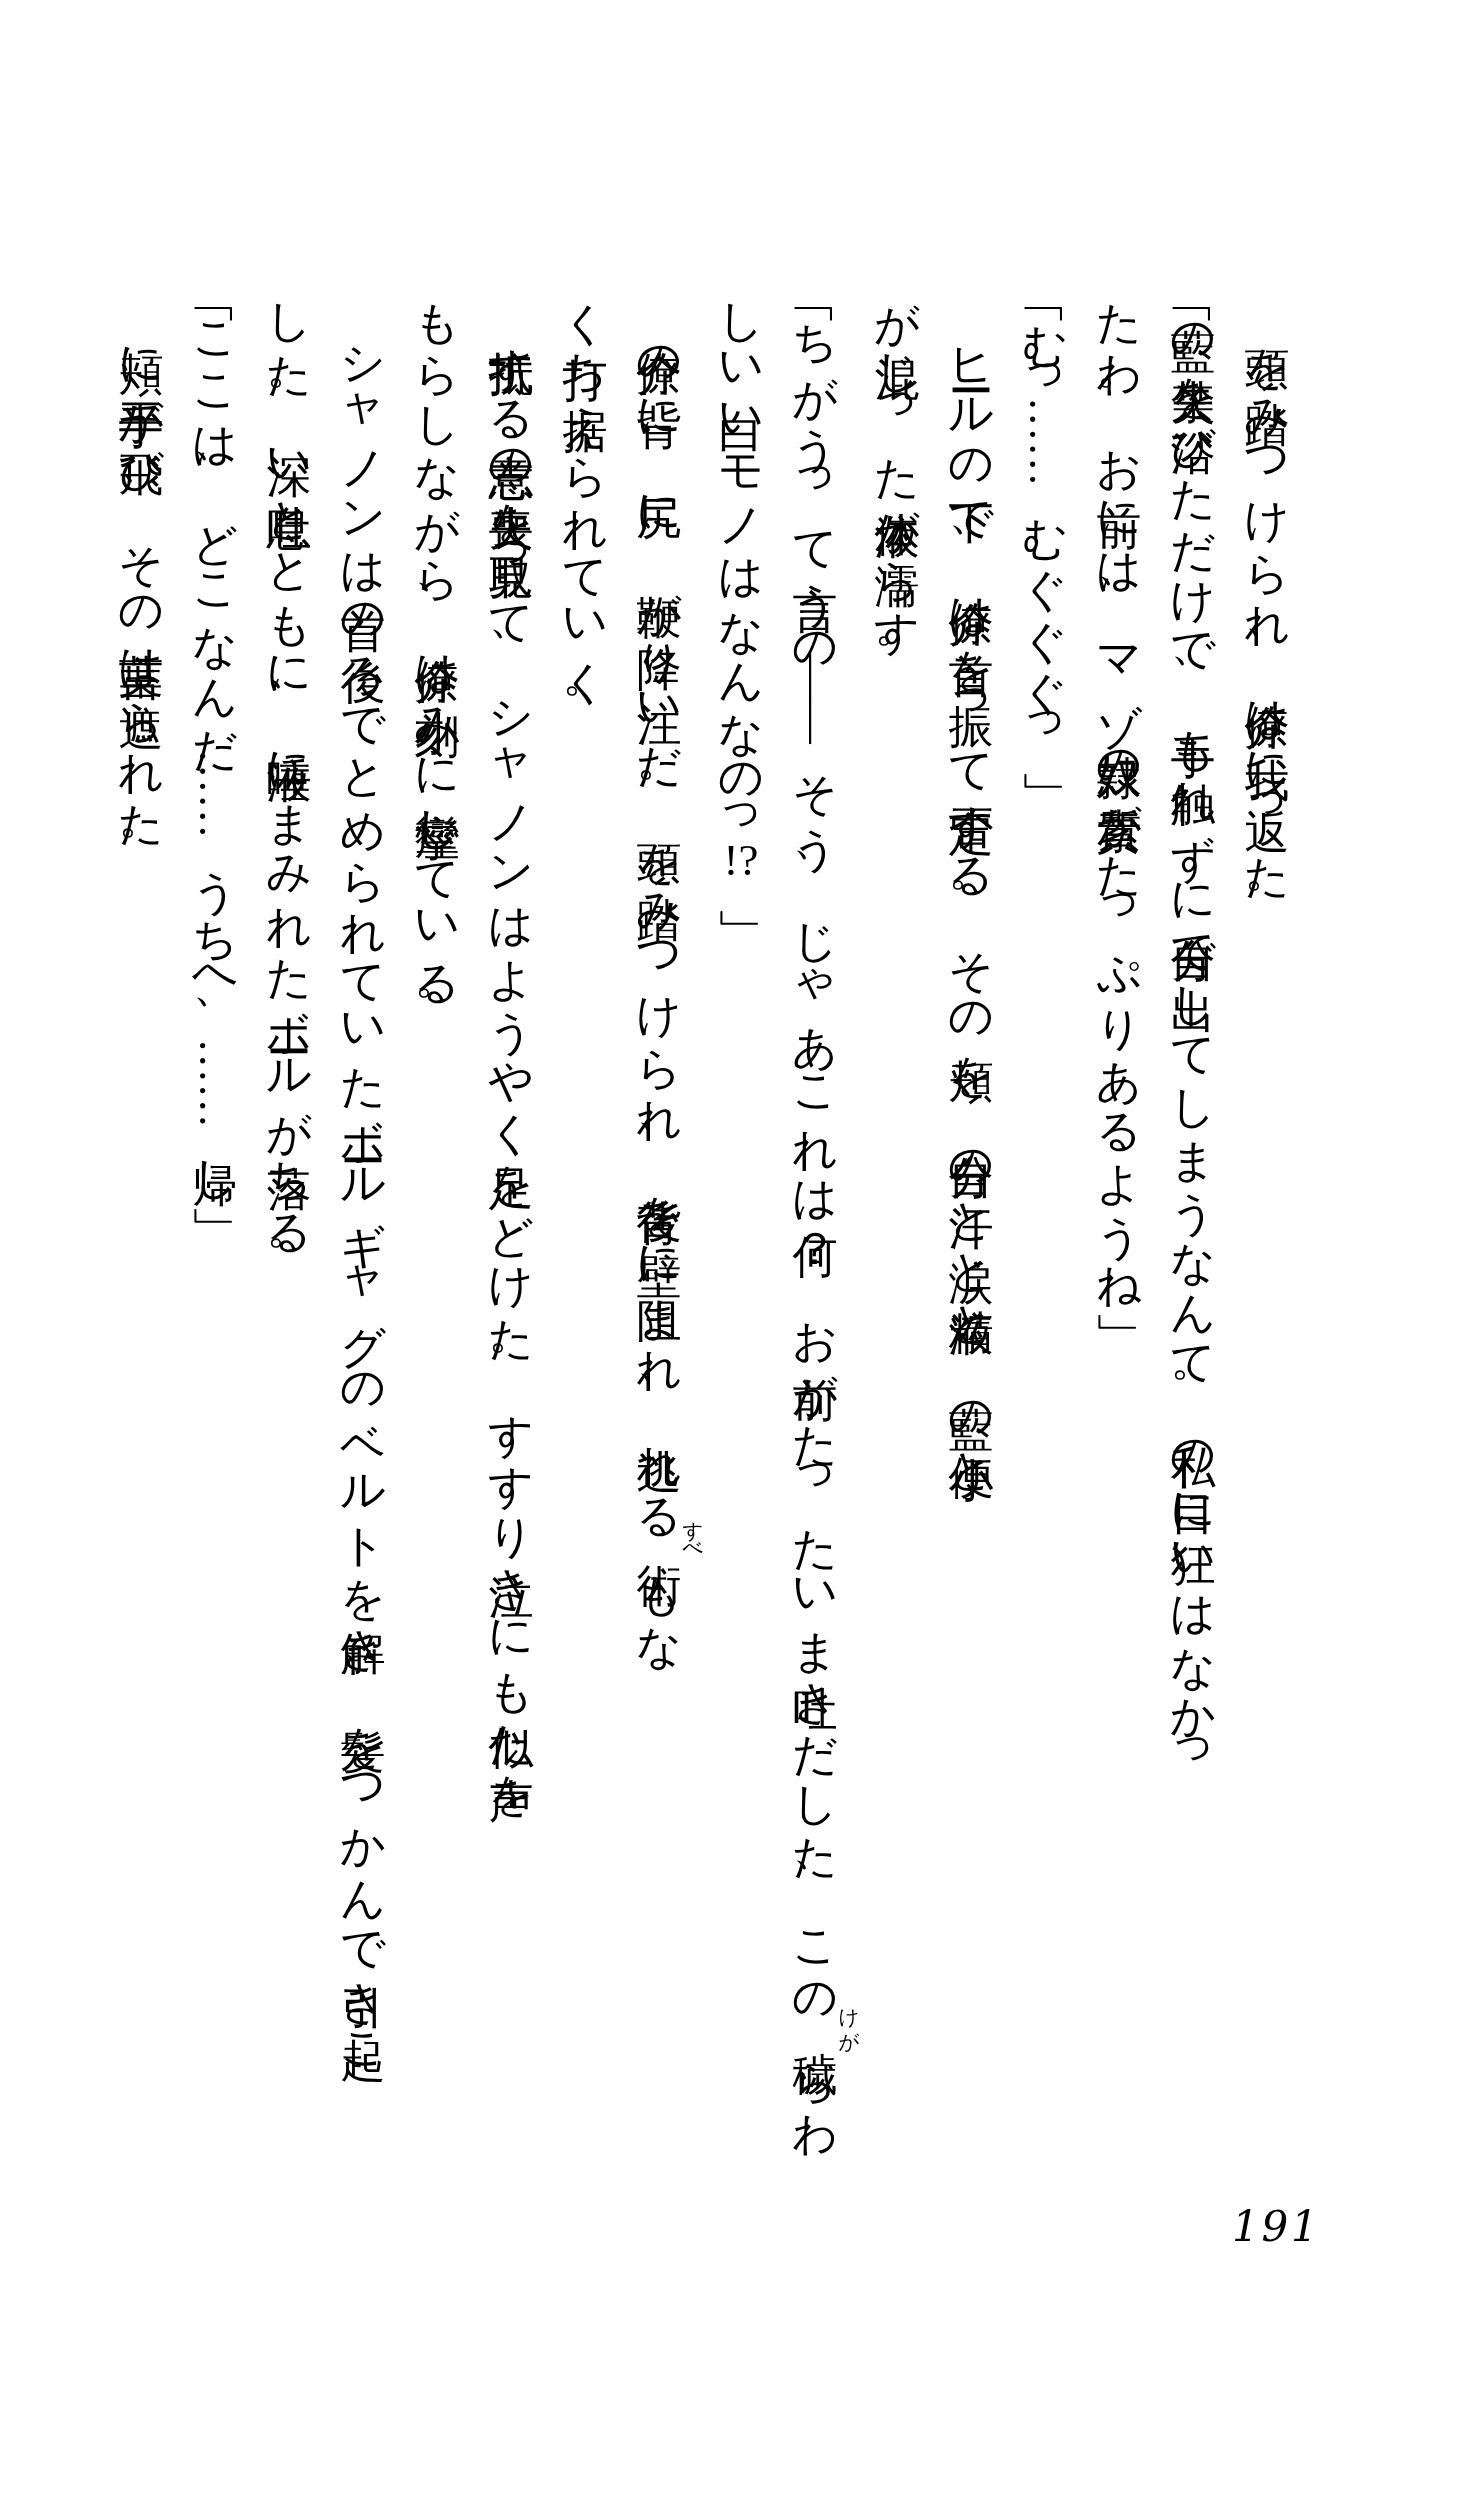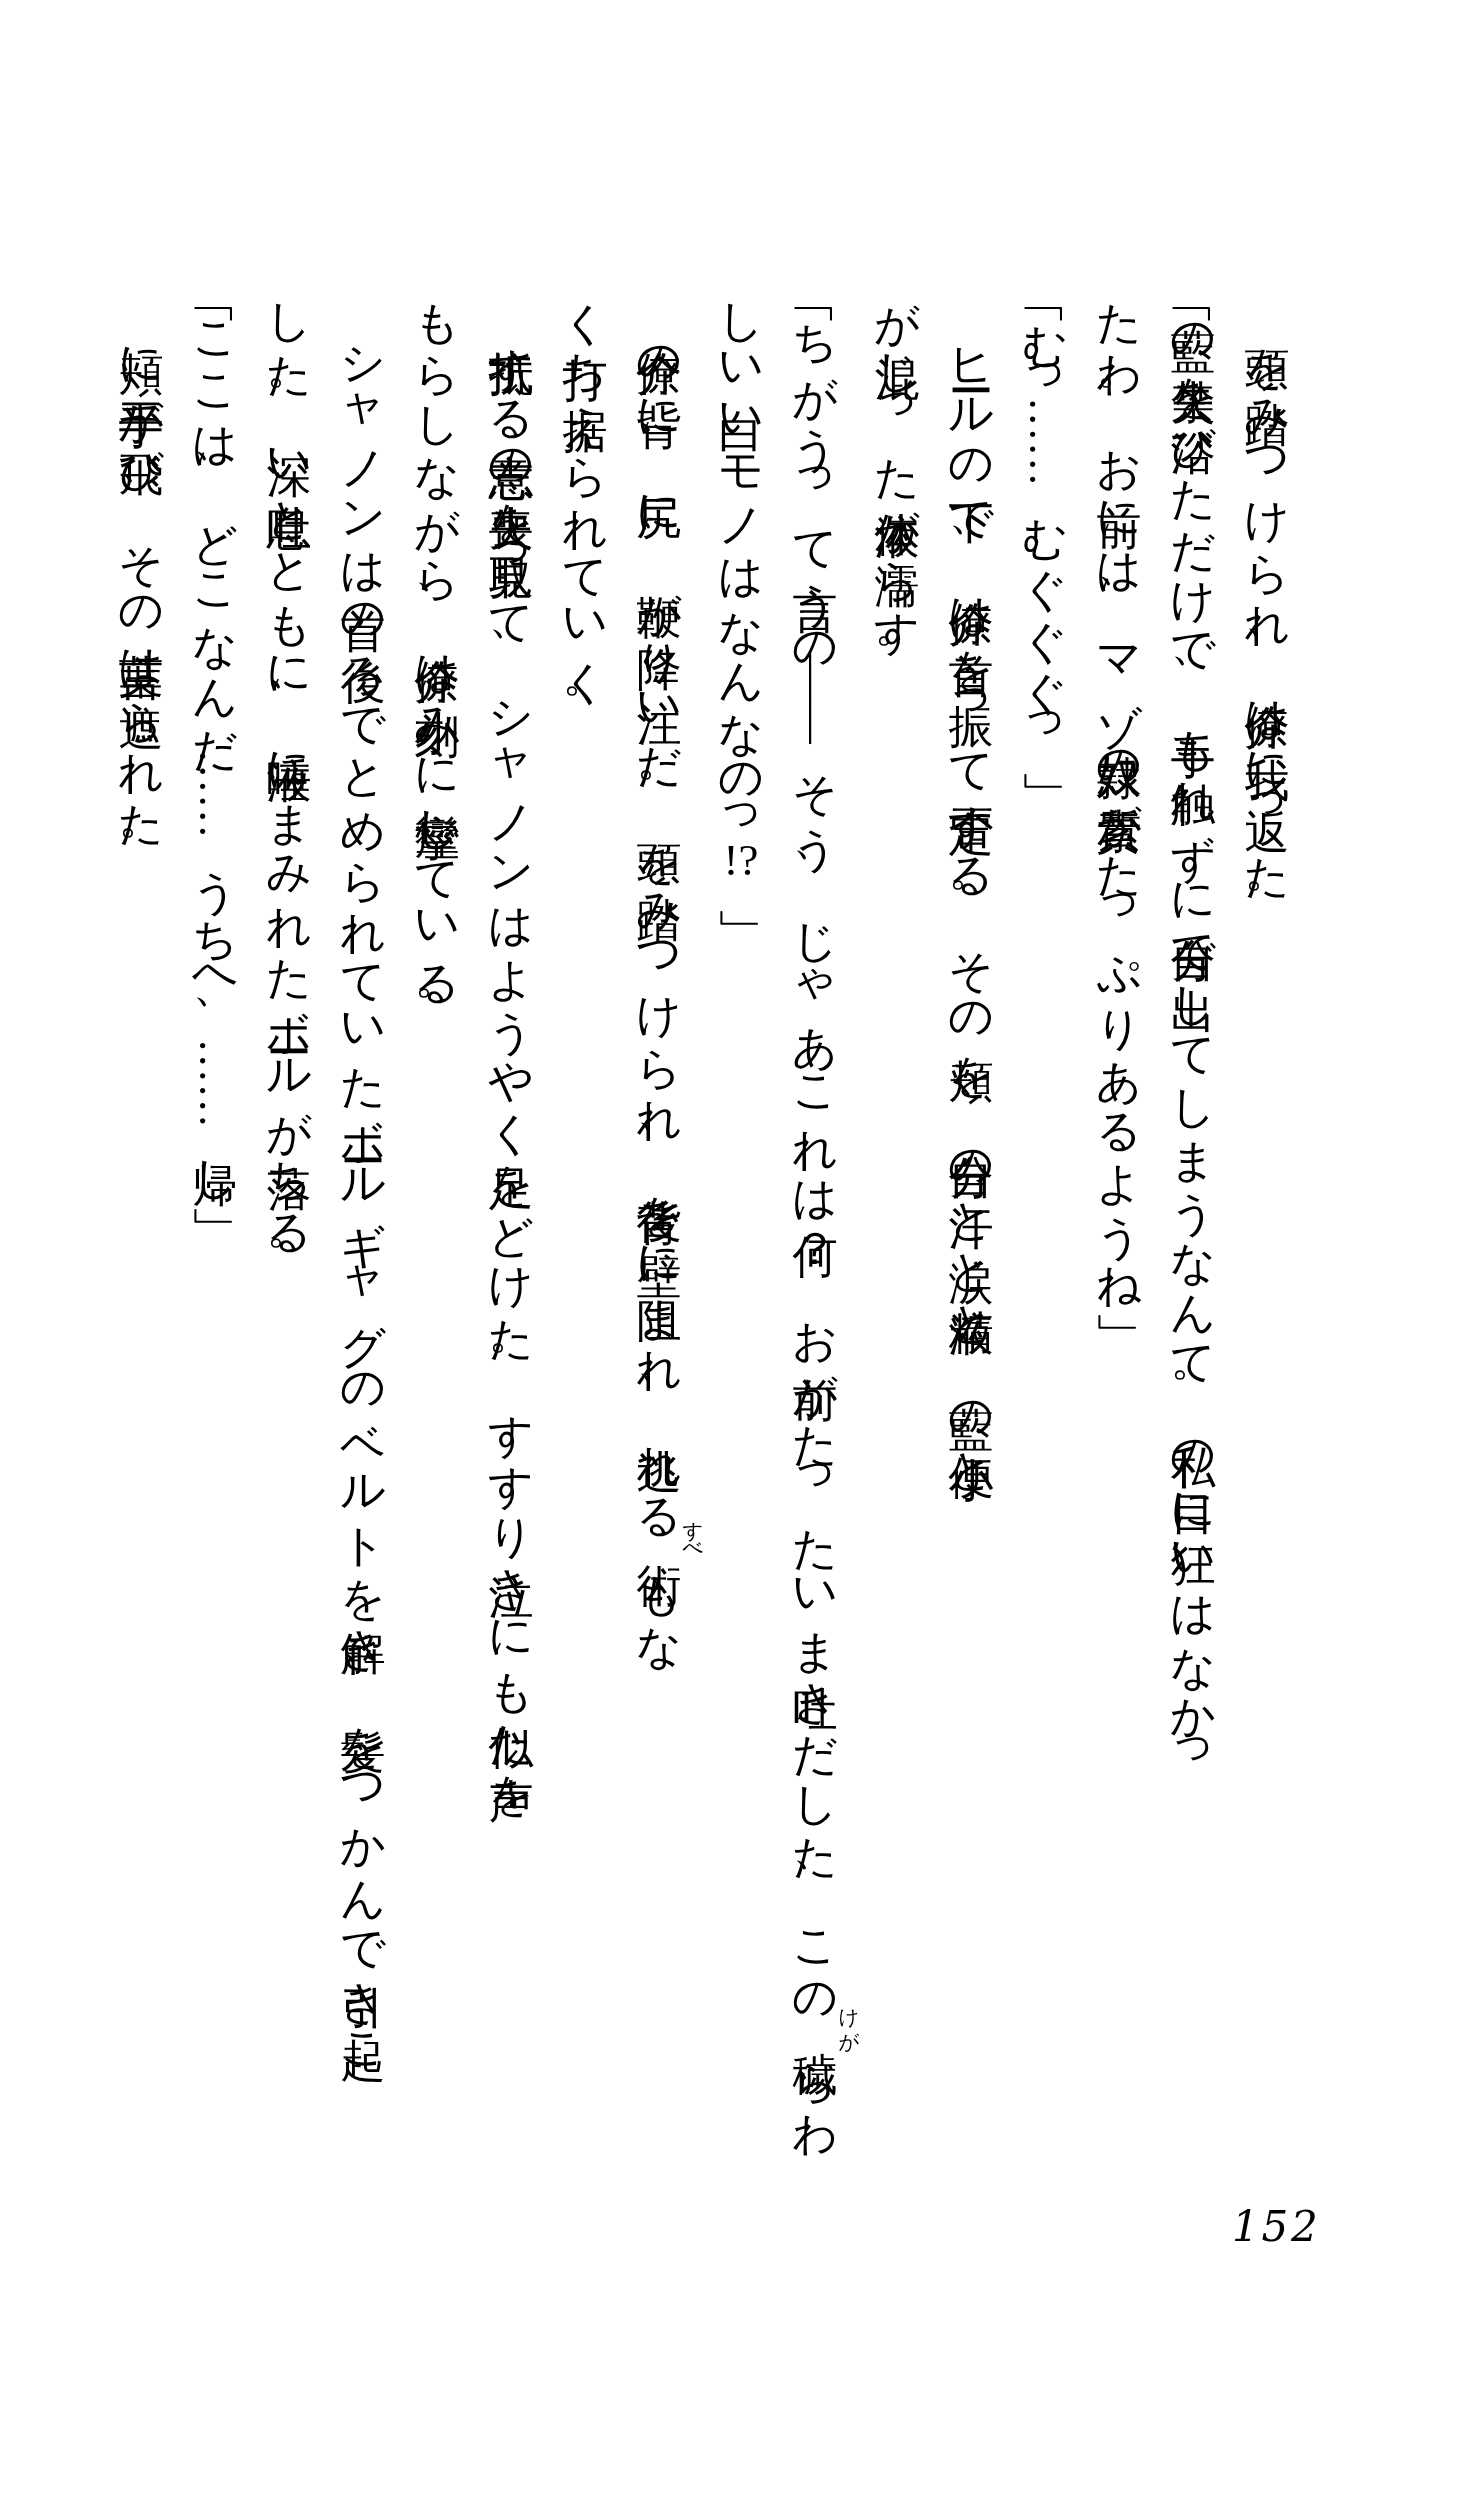--- a/index.html
+++ b/index.html
@@ -73,15 +73,15 @@
       <div class="col indent-none">しい白いモノはなんなのっ<span class="tcy">!?</span>」</div>
       <div class="col indent-full">僚介の背に、尻に、鞭が降り注いだ。頭を踏みつけられ、背後を壁に阻まれ、逃れる<ruby>術<rt>すべ</rt></ruby>もな</div>
       <div class="col indent-none">く打ち据えられていく。</div>
       <div class="col indent-full">抵抗する意志の喪失を見取って、シャノンはようやく足をどけた。すすり泣きにも似た声を</div>
       <div class="col indent-none">もらしながら、僚介は小刻みに痙攣している。</div>
       <div class="col indent-full">シャノンは首の後ろでとめられていたボールギャグのベルトを解き、髪をつかんで引き起こ</div>
       <div class="col indent-none">した。深い吐息とともに、唾液にまみれたボールが落ちる。</div>
       <div class="col indent-half">「ここは、どこなんだ……うちへ、……帰し」</div>
       <div class="col indent-full">頬に平手が飛び、その言葉は遮られた。</div>
     </div>
-  <div class="page-number">152</div>
+  <div class="page-number">191</div>
 </div>
 
 
 </body></html>

